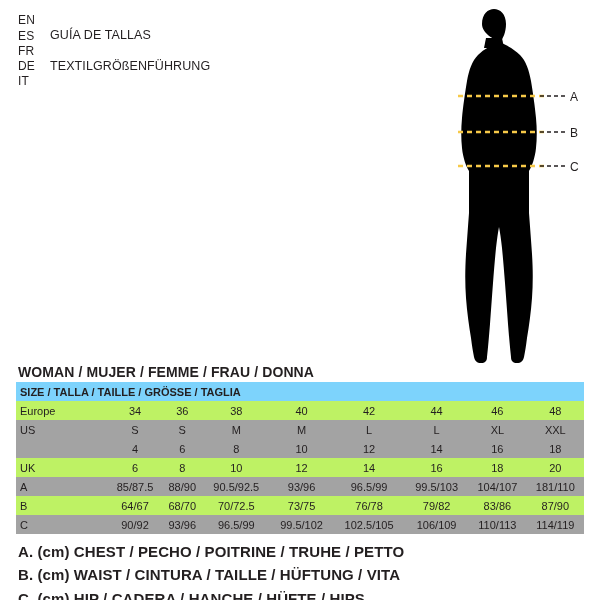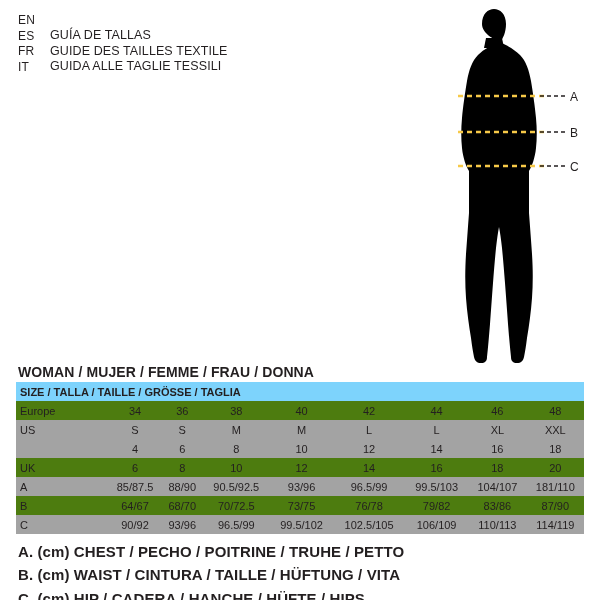--- a/index.html
+++ b/index.html
@@ -80,21 +80,21 @@
     font-size: 11px;
   }
   table td {
     padding: 2px 0 2px 0;
     height: 15px;
   }
   tr.shaded td {
     background: #a3a3a3;
   }
   tr.plain td {
-    background: #4d7c0f;
+    background: #bef264;
   }
   td.label-col {
     width: 88px;
     padding-left: 4px;
     text-align: left;
   }
   td.val {
     text-align: center;
   }
   tr.header-row td {
@@ -124,25 +124,27 @@
 <div class="titles">
   <div class="title-row">
     <span class="title-lang">EN</span>
   </div>
   <div class="title-row">
     <span class="title-lang">ES</span>
     <span class="title-text">GUÍA DE TALLAS</span>
   </div>
   <div class="title-row">
     <span class="title-lang">FR</span>
-    <span class="title-text">GUIDE DES TAILLES TEXTILE</span>
+  </div>
+  <div class="title-row">
+    <span class="title-lang">DE</span>
+    <span class="title-text">TEXTILGRÖßENFÜHRUNG</span>
   </div>
   <div class="title-row">
     <span class="title-lang">IT</span>
-    <span class="title-text">GUIDA ALLE TAGLIE TESSILI</span>
   </div>
 </div>
 
 <div class="figure-wrap">
   <svg width="160" height="360" viewBox="0 0 160 360" xmlns="http://www.w3.org/2000/svg">
 
     <path fill="#000000" d="
       M52,16
       C52,6 58,1 64,1
       C70,1 76,6 76,16

